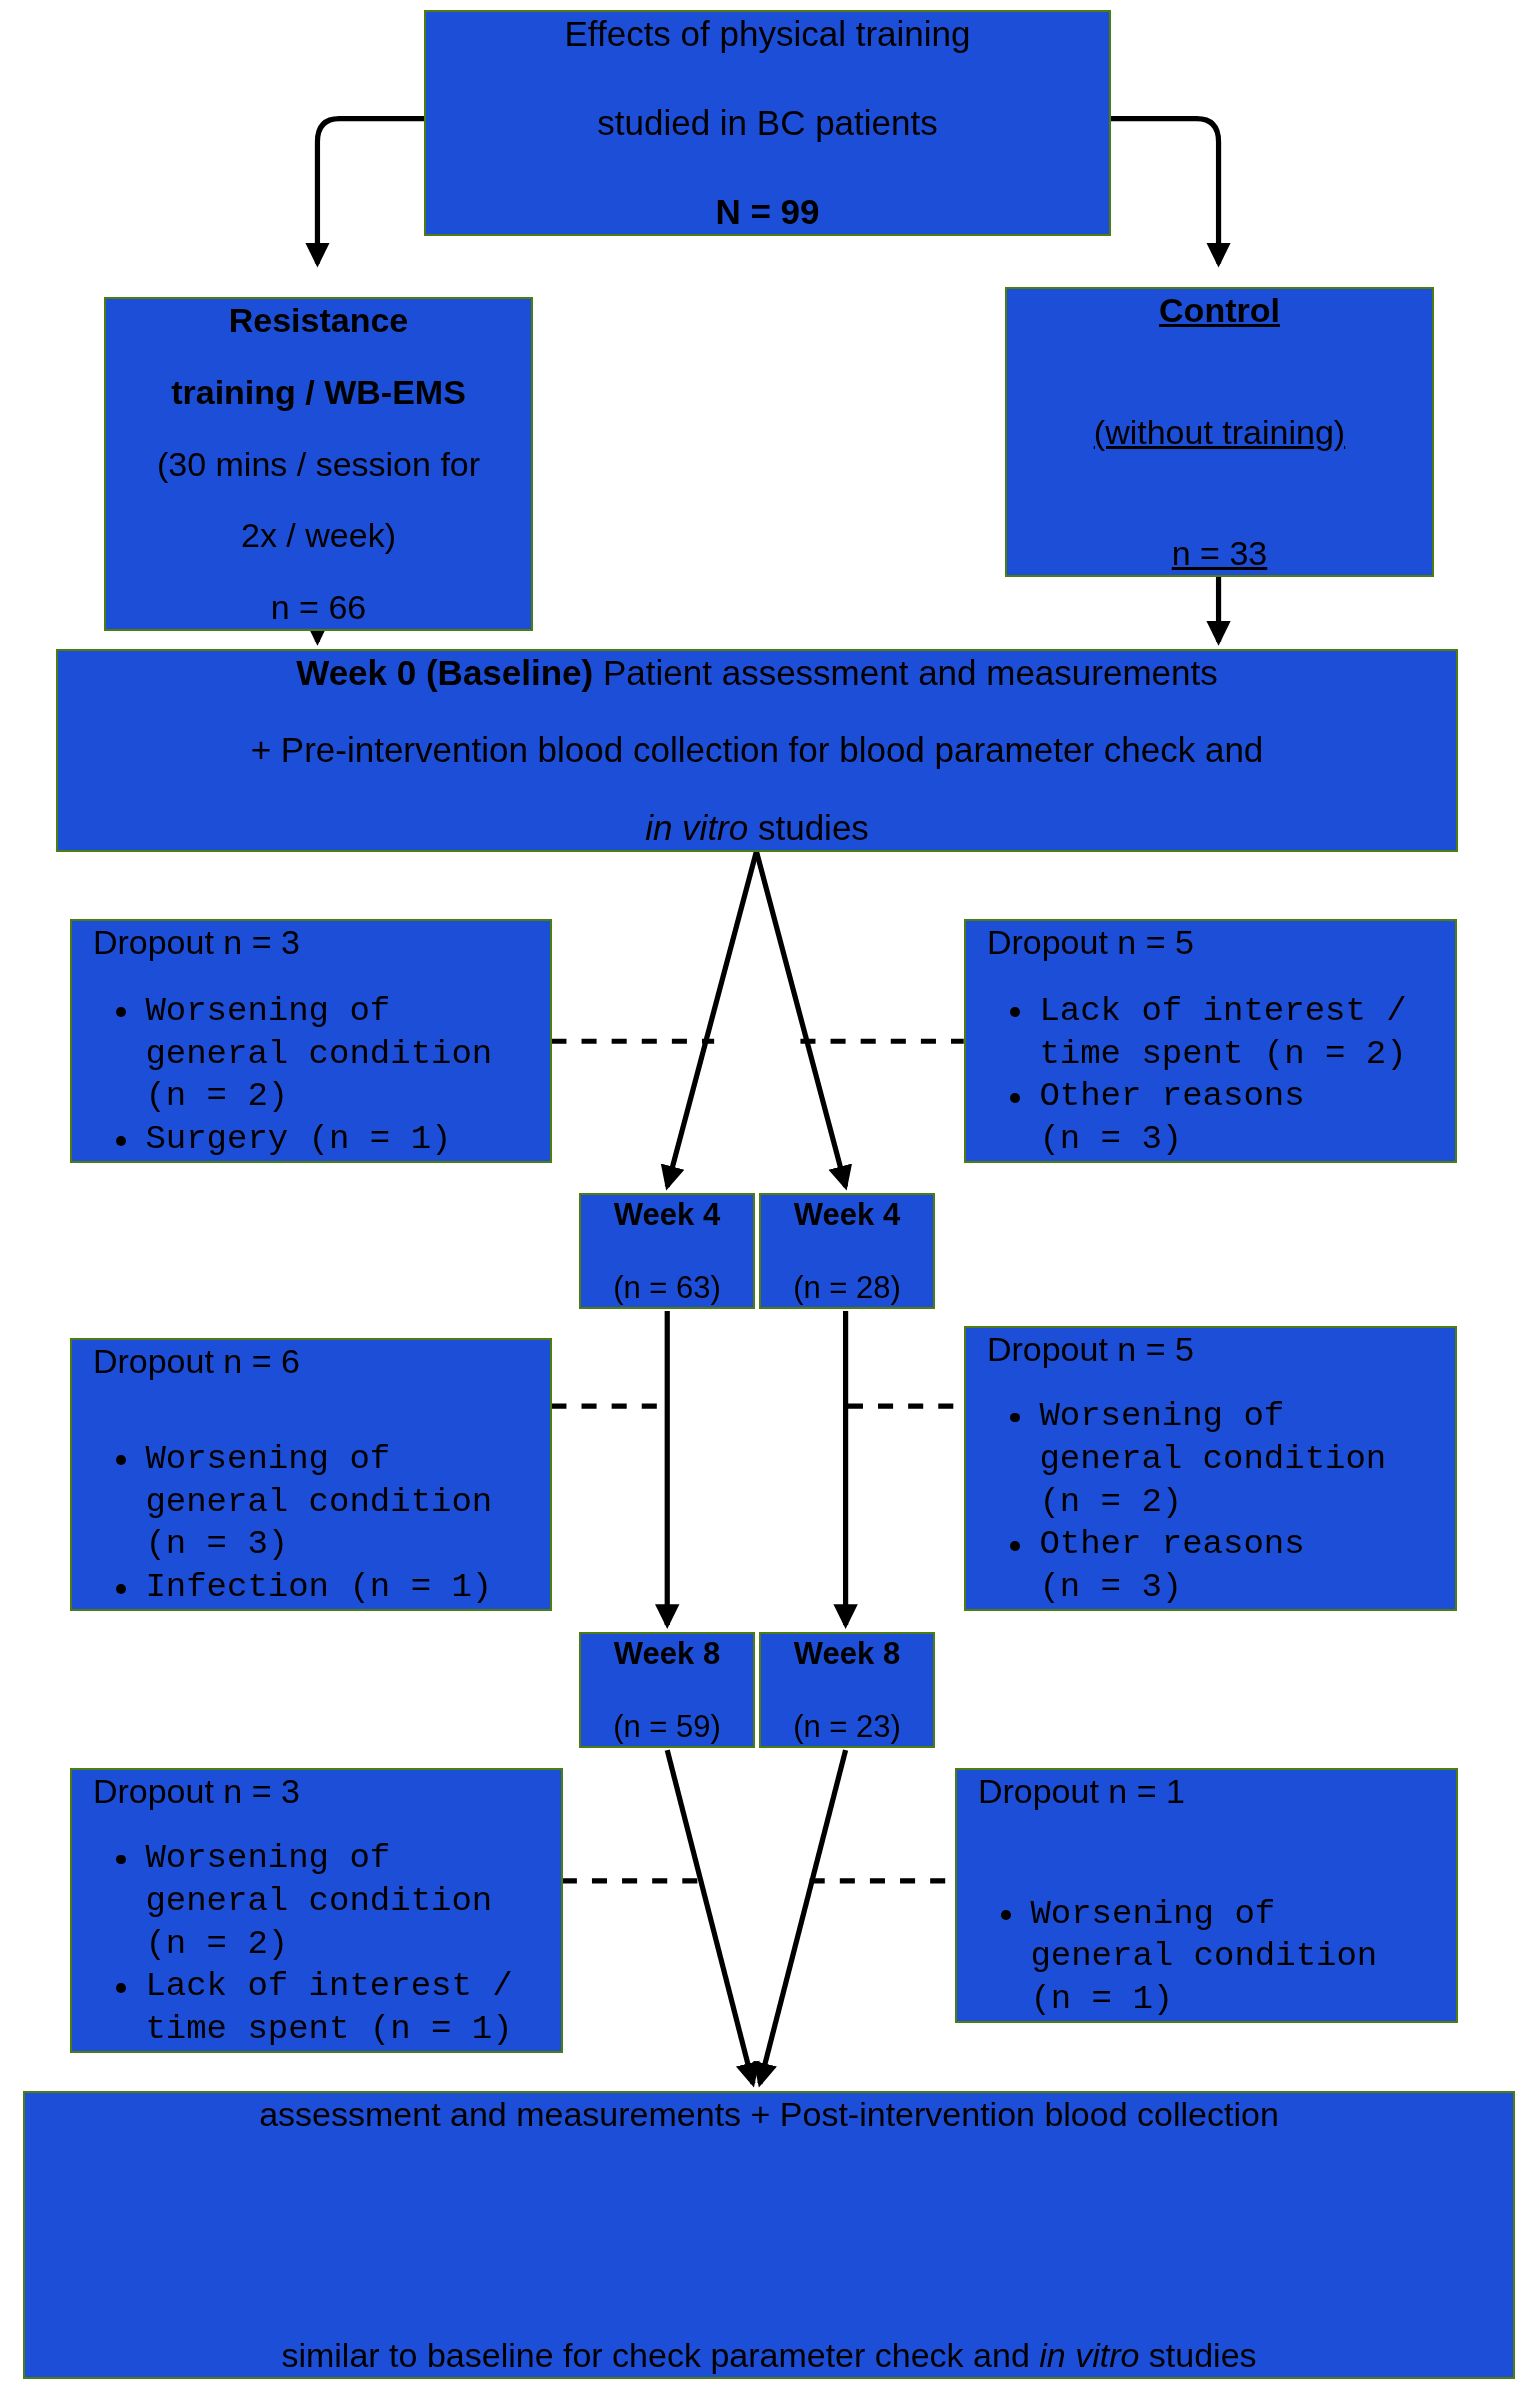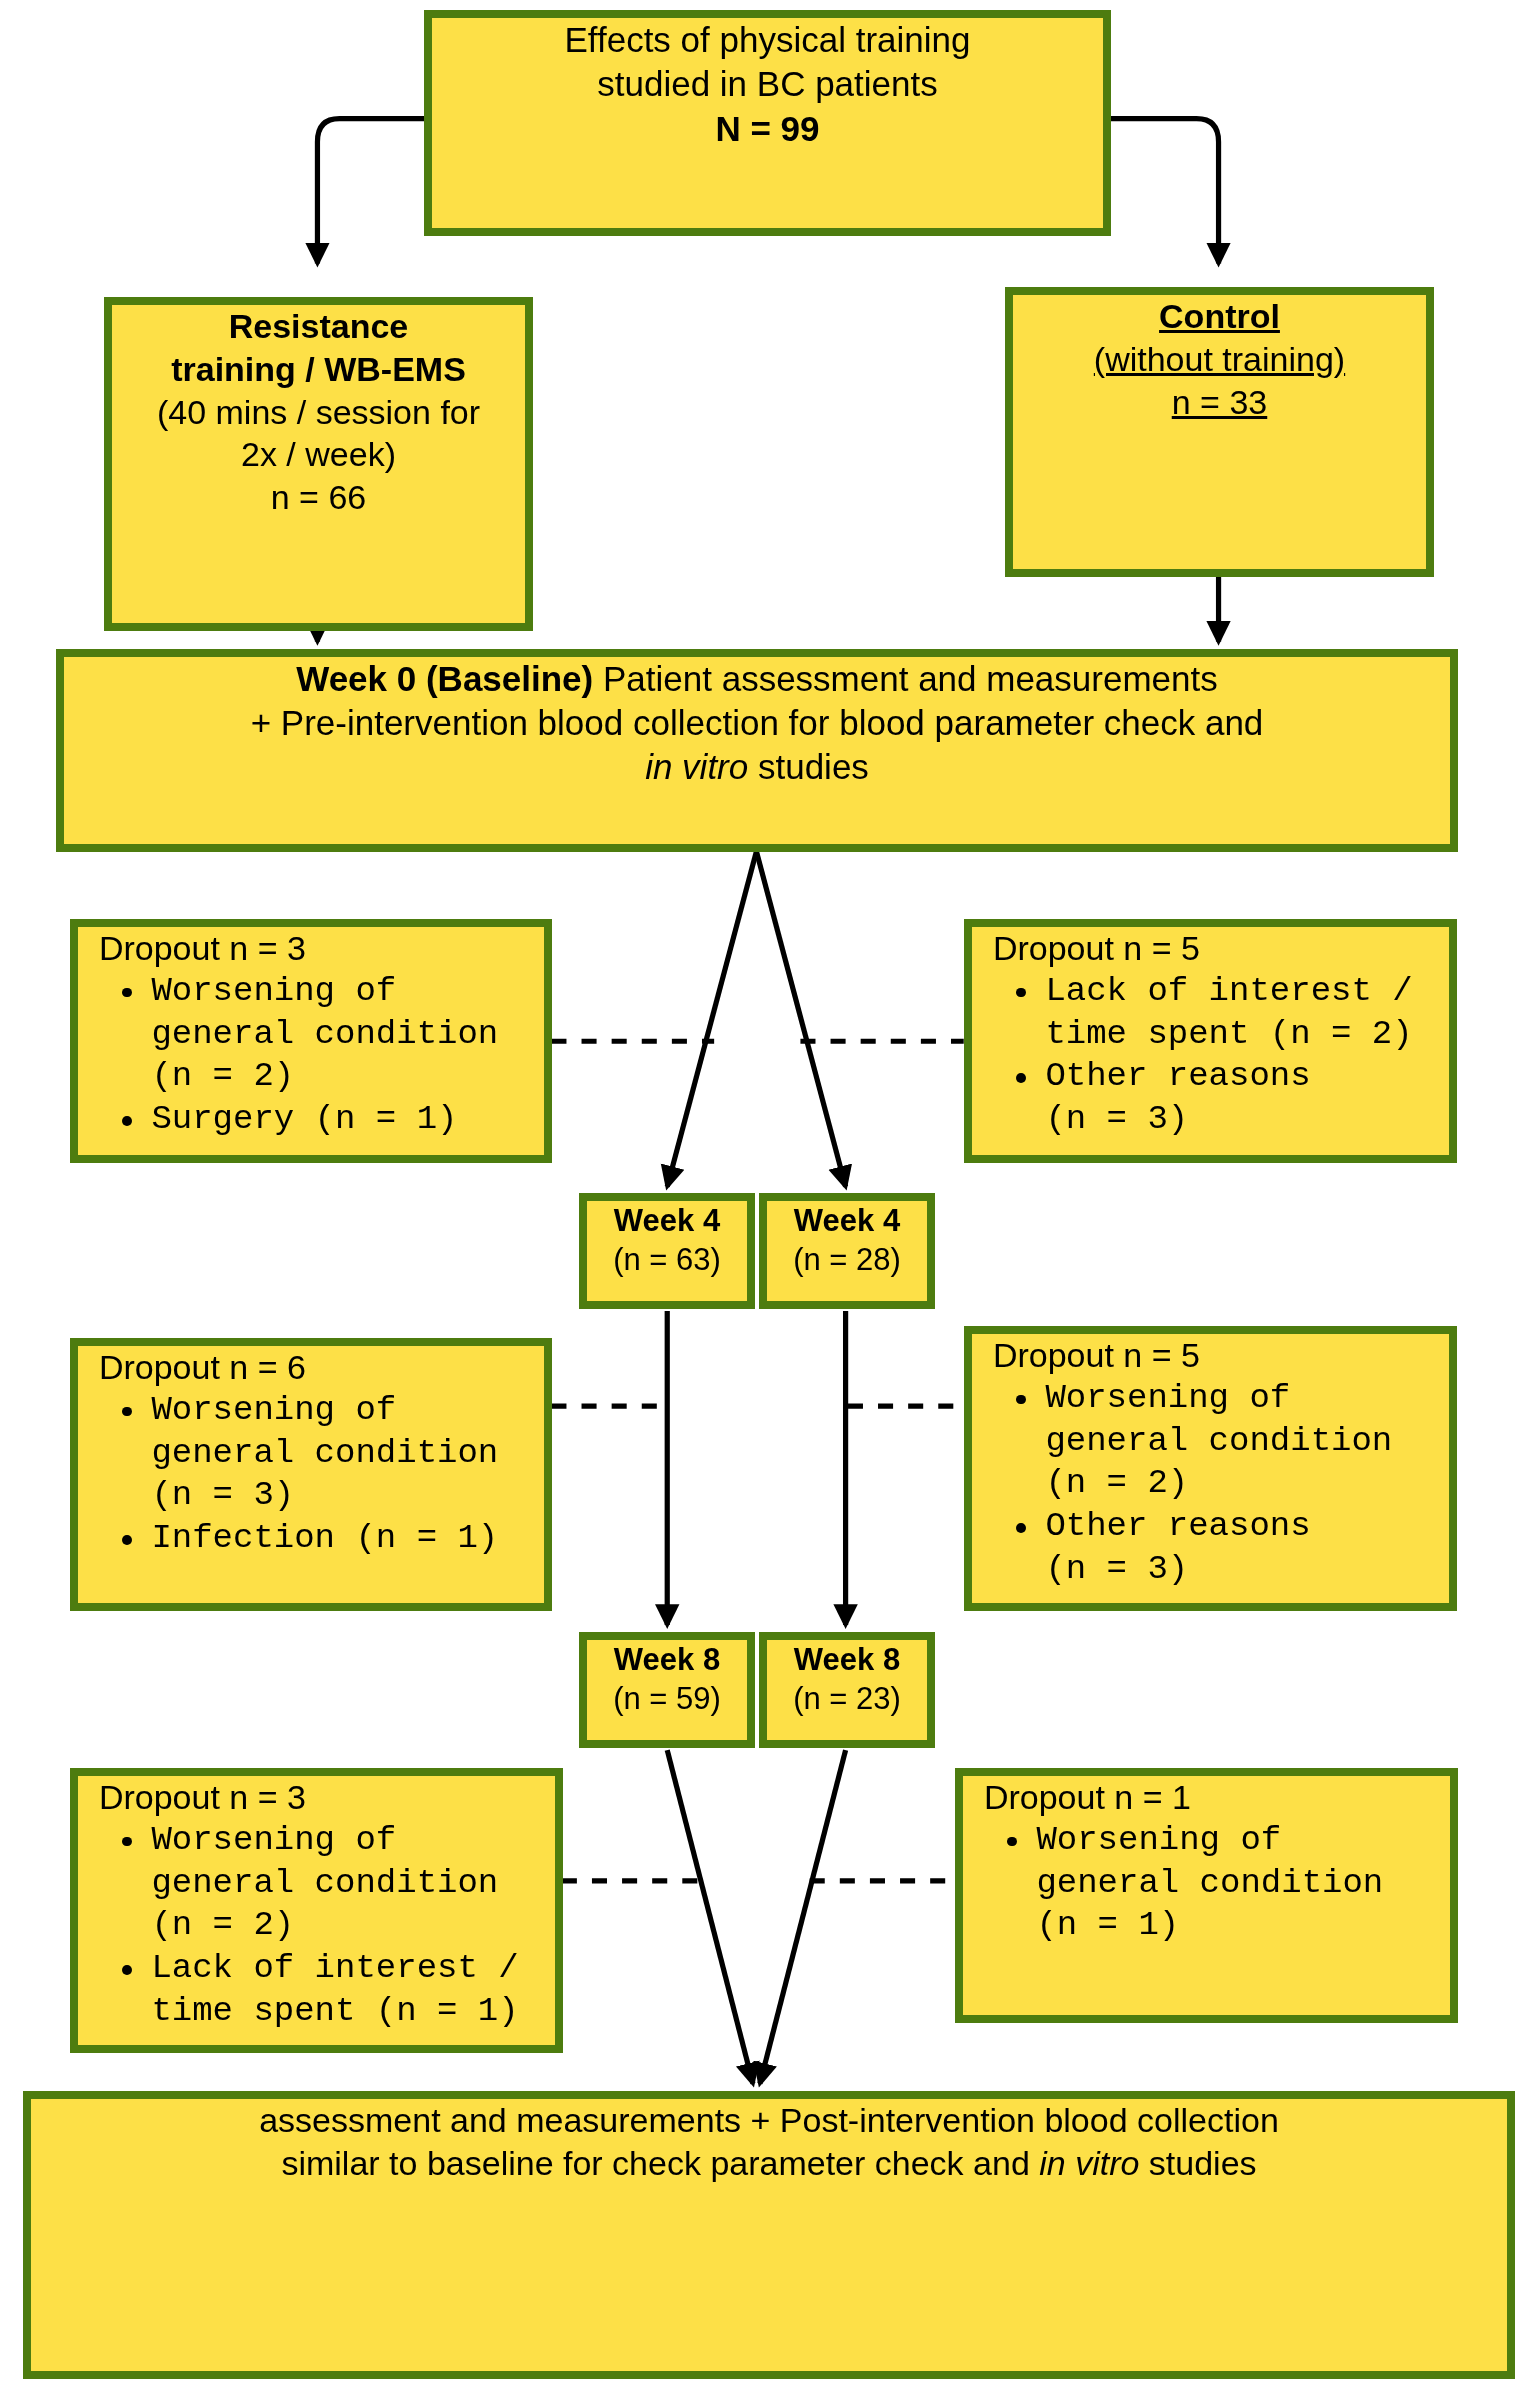--- a/index.html
+++ b/index.html
@@ -22,25 +22,25 @@
     position: absolute;
     left: 0;
     top: 0;
     width: 1536px;
     height: 2401px;
     pointer-events: none;
   }
   .node {
     position: absolute;
     box-sizing: border-box;
-    background: #fde047;
-    border: 8px solid #4d7c0f;
+    background: #1d4ed8;
+    border: 2px solid #4d7c0f;
     display: flex;
     flex-direction: column;
-    justify-content: flex-start;
+    justify-content: space-between;
     z-index: 2;
   }
   .node.ctr {
     align-items: center;
     text-align: center;
   }
   .node.lft {
     align-items: flex-start;
     text-align: left;
   }
@@ -127,21 +127,21 @@
 
   <div class="node ctr pad-c" style="left:424px; top:10.4px; width:687px; height:226px;">
     <span class="ln fs-title">Effects of physical training</span>
     <span class="ln fs-title">studied in BC patients</span>
     <span class="ln fs-title b">N = 99</span>
   </div>
 
   <div class="node ctr pad-c" style="left:104px; top:297px; width:429px; height:334px;">
     <span class="ln fs-arm b">Resistance</span>
     <span class="ln fs-arm b">training /  WB-EMS</span>
-    <span class="ln fs-arm">(40 mins / session for</span>
+    <span class="ln fs-arm">(30 mins / session for</span>
     <span class="ln fs-arm">2x / week)</span>
     <span class="ln fs-arm">n = 66</span>
   </div>
 
   <div class="node ctr pad-c" style="left:1005px; top:287px; width:429px; height:290px;text-decoration:underline;">
     <span class="ln fs-arm b">Control</span>
     <span class="ln fs-arm">(without training)</span>
     <span class="ln fs-arm">n = 33</span>
   </div>
 

